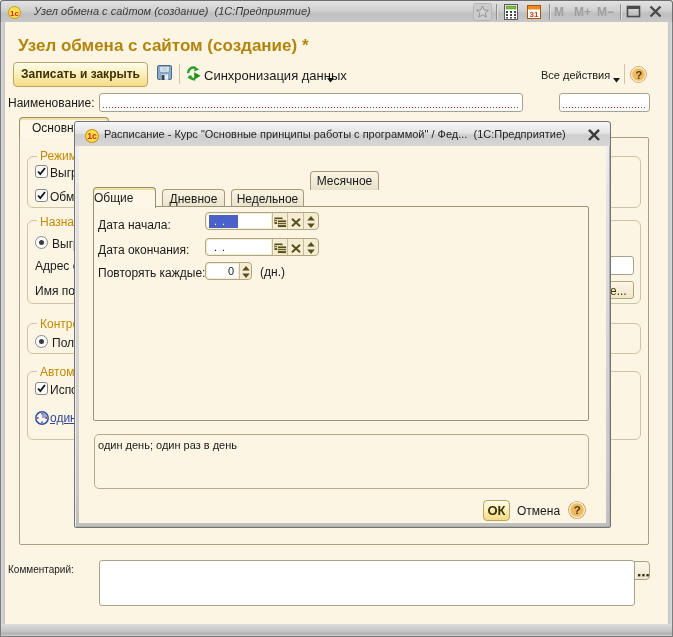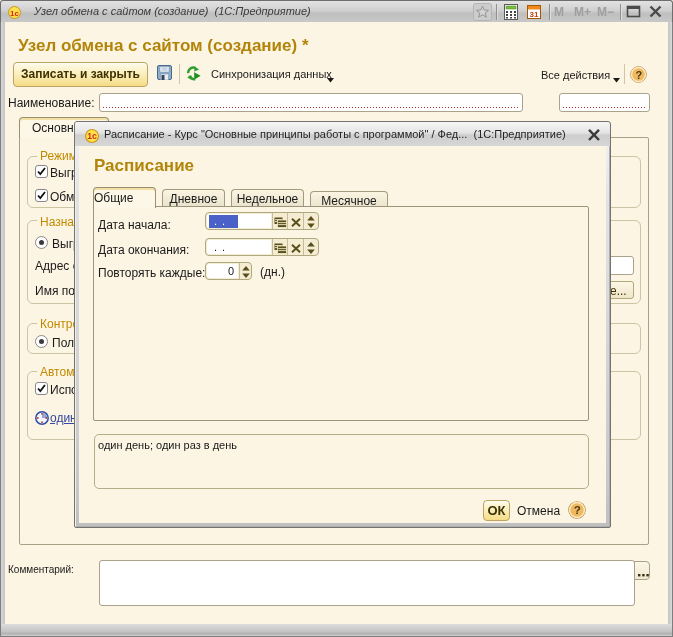--- a/index.html
+++ b/index.html
@@ -128,21 +128,21 @@
 <div class="abs" style="left:179px; top:64px; width:1px; height:20px; background:#CFC5A9;"></div>
 <div class="abs" style="left:187px; top:66px;">
 <svg width="14" height="15" viewBox="0 0 14 15">
       <path d="M1.2 7.2 A5.2 5.2 0 0 1 8.6 2.0" stroke="#2F9E2F" stroke-width="2.4" fill="none"></path>
       <path d="M7.6 0.4 L12.2 3.6 L7.2 5.6 Z" fill="#2F9E2F"></path>
       <path d="M7.2 6.2 L13.6 9.8 L7.2 13.8 Z" fill="#1F8F1F"></path>
       <path d="M8.2 13.2 A5.2 5.2 0 0 1 2.4 9.6" stroke="#2F9E2F" stroke-width="2.4" fill="none"></path>
       <path d="M0.2 11.4 L4.8 9.4 L4.4 13.8 Z" fill="#2F9E2F"></path>
     </svg>
 </div>
-<div class="abs lbl" style="left:211px; top:68px; font-size:11px;">Синхронизация данных</div>
+<div class="abs lbl" style="left:204px; top:68px; font-size:13px;">Синхронизация данных</div>
 <div class="abs" style="left:327px; top:72px;">
 <svg width="7" height="5" viewBox="0 0 7 5">
       <path d="M0 0 L7 0 L3.5 4.5 Z" fill="#1a1a1a"></path>
     </svg>
 </div>
 <div class="abs lbl" style="left:541px; top:69px; font-size:11px;">Все действия</div>
 <div class="abs" style="left:613px; top:72px;">
 <svg width="7" height="5" viewBox="0 0 7 5">
       <path d="M0 0 L7 0 L3.5 4.5 Z" fill="#1a1a1a"></path>
     </svg>
@@ -239,26 +239,25 @@
       </svg>
   </div>
   <div class="abs" style="left:29px; top:6px; font-size:11px; color:#1F1F1F; white-space:nowrap; z-index:2;">Расписание - Курс "Основные принципы работы с программой" / Фед...&nbsp;&nbsp;(1С:Предприятие)</div>
   <div class="abs" style="left:513px; top:7px; z-index:2;">
     <svg width="12" height="12" viewBox="0 0 12 12">
         <path d="M1 0.8 L11 11 M11 0.8 L1 11" stroke="#3A3A3A" stroke-width="2.4"></path>
       </svg>
   </div>
   <div id="dlgcontent"></div>
 
-  <div class="abs goldhead" style="left:19px; top:34px; z-index:2;">Расписание</div>
 
   <div class="abs tab-act" style="left:18px; top:65px; width:63px; height:21px; line-height:20px; z-index:3;">Общие</div>
   <div class="abs tab-ina" style="left:87px; top:67px; width:63px; height:19px; line-height:18px;">Дневное</div>
   <div class="abs tab-ina" style="left:156px; top:67px; width:73px; height:19px; line-height:18px;">Недельное</div>
-  <div class="abs tab-ina" style="left:235px; top:69px; width:78px; height:19px; line-height:18px;">Месячное</div>
+  <div class="abs tab-ina" style="left:235px; top:49px; width:69px; height:19px; line-height:18px;">Месячное</div>
   <div class="abs pane" style="left:18px; top:84px; width:496px; height:215px; z-index:2; background:#FCF5E3;"></div>
 
   <div class="abs lbl" style="left:23px; top:96px; z-index:3;">Дата начала:</div>
   <div class="abs lbl" style="left:23px; top:121px; z-index:3;">Дата окончания:</div>
   <div class="abs lbl" style="left:23px; top:144px; z-index:3;">Повторять каждые:</div>
 
   <div class="abs datebox" style="left:130px; top:90px; width:114px; height:18px; z-index:3;">
     <div style="position:absolute; left:1px; top:1px; width:64px; height:14px; background:#fff; border-radius:3px 0 0 3px;"></div>
     <div style="position:absolute; left:3px; top:2px; width:29px; height:13px; background:#4A62C8; color:#fff; font-size:11px; line-height:13px; padding-left:5px; letter-spacing:5px;">..</div>
     <div class="dsep" style="left:66px;"></div>

